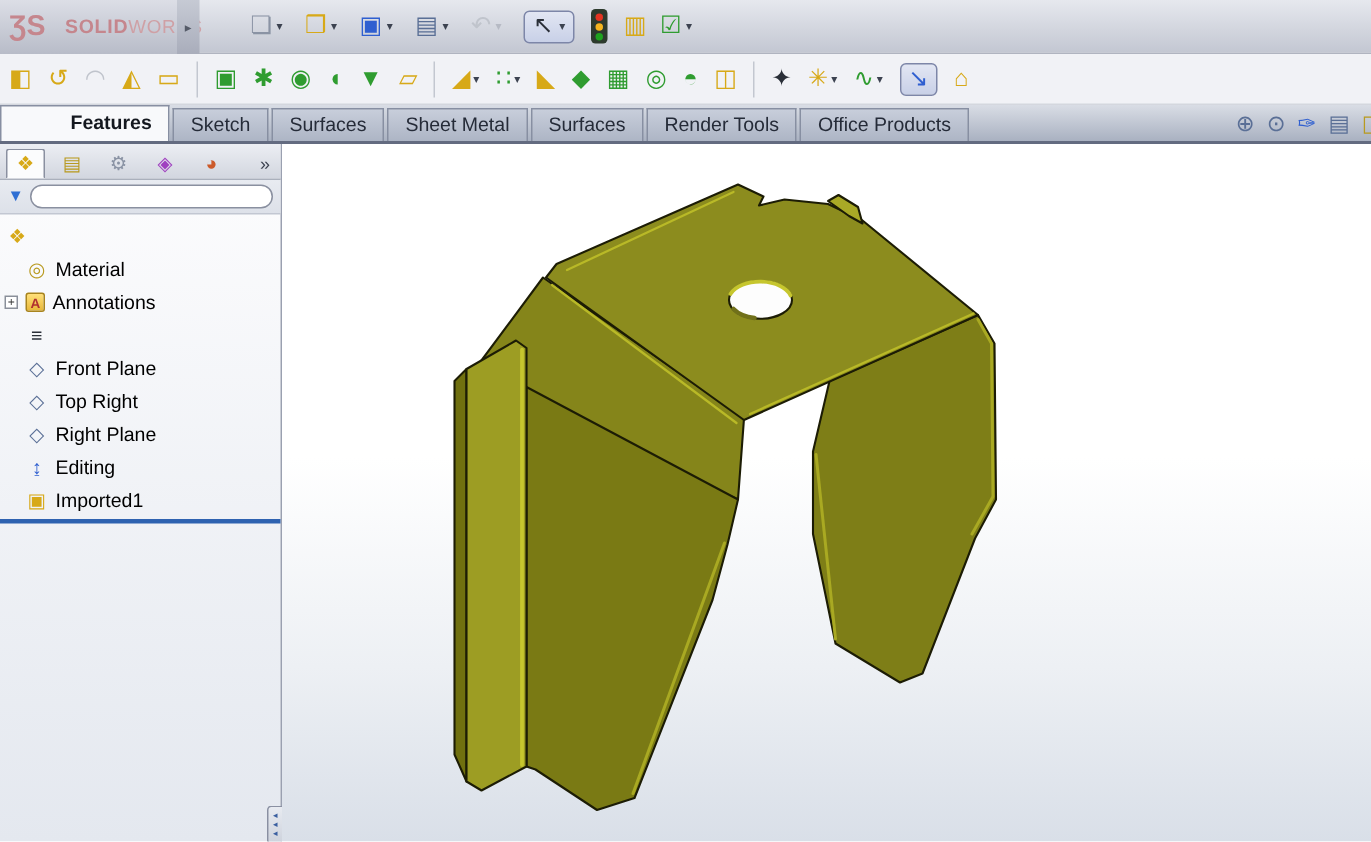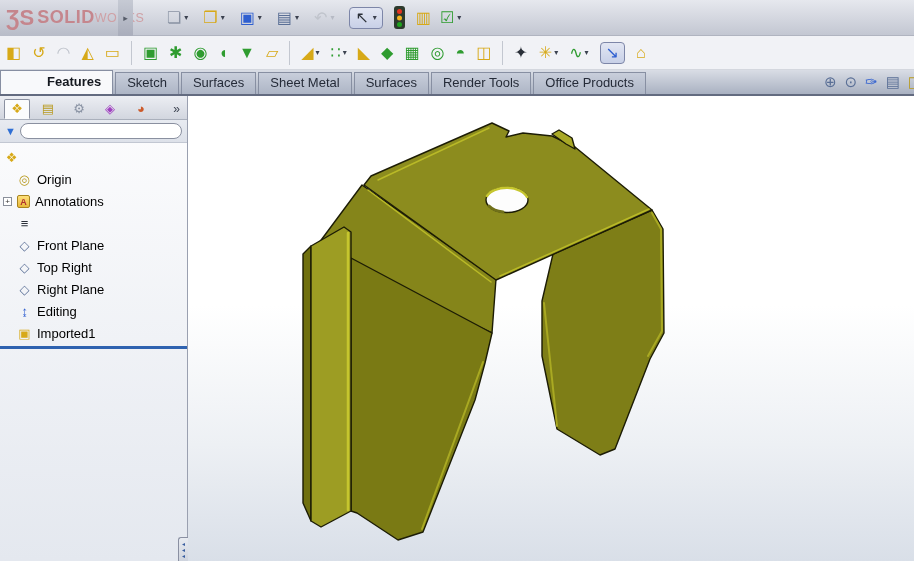--- a/index.html
+++ b/index.html
@@ -5,22 +5,22 @@
   * { margin:0; padding:0; box-sizing:border-box; }
   html,body { width:914px; height:561px; overflow:hidden; }
   body { font-family:"Liberation Sans", sans-serif; background:#fff; position:relative; }
   .app { width:914px; height:561px; display:flex; flex-direction:column; }
 
   
   .titlebar { height:36px; flex:0 0 36px; display:flex; align-items:center;
     background:linear-gradient(#e6e8ee,#c3c7d2); border-bottom:1px solid #b0b4c0; }
   .logo { width:118px; height:36px; display:flex; align-items:center; padding-left:6px;
     background:linear-gradient(#dcdee6,#b8bcc8); }
-  .logo-mark { font-size:22px; font-weight:bold; color:#c5868d; margin-right:3px; }
-  .logo-bold { font-size:18px; font-weight:bold; color:#c5868d; letter-spacing:.5px; }
+  .logo-mark { font-size:19px; font-weight:bold; color:#c5868d; margin-right:13px; }
+  .logo-bold { font-size:13px; font-weight:bold; color:#c5868d; letter-spacing:.5px; }
   .logo-light { font-size:12.5px; color:#cfa0a5; letter-spacing:.5px; }
   .logo-expand { width:15px; height:36px; background:linear-gradient(#c6cad4,#a9adbb);
     display:flex; align-items:center; justify-content:center; font-size:9px; color:#555b68; cursor:pointer; }
   .tb1 { display:flex; align-items:center; gap:9px; padding-left:34px; }
   .grp { display:flex; align-items:center; gap:3px; margin-right:6px; }
   .tbtn { font-size:16px; line-height:1; cursor:pointer; }
   .dd { font-size:8px; color:#3c4250; cursor:pointer; }
   .dd.dis { color:#b6bac4; }
   .pressed { background:linear-gradient(#e2e6f3,#c8d0e7); border:1px solid #7d86a8; border-radius:4px;
     padding:2px 5px; display:flex; align-items:center; gap:4px; }
@@ -211,21 +211,21 @@
       <div class="filter">
         <span class="funnel">▼</span>
         <input placeholder="" style="">
       </div>
       <div class="tree">
         <div class="trow">
           <span class="ticon c-yellow">❖</span>
         </div>
         <div class="trow child">
           <span class="ticon c-olive">◎</span>
-          <span>Origin</span>
+          <span>Material</span>
         </div>
         <div class="trow child">
           <span class="expander">+</span>
           <span class="badge-a">A</span>
           <span>Annotations</span>
         </div>
         <div class="trow child">
           <span class="ticon c-dark">≡</span>
         </div>
         <div class="trow child">

